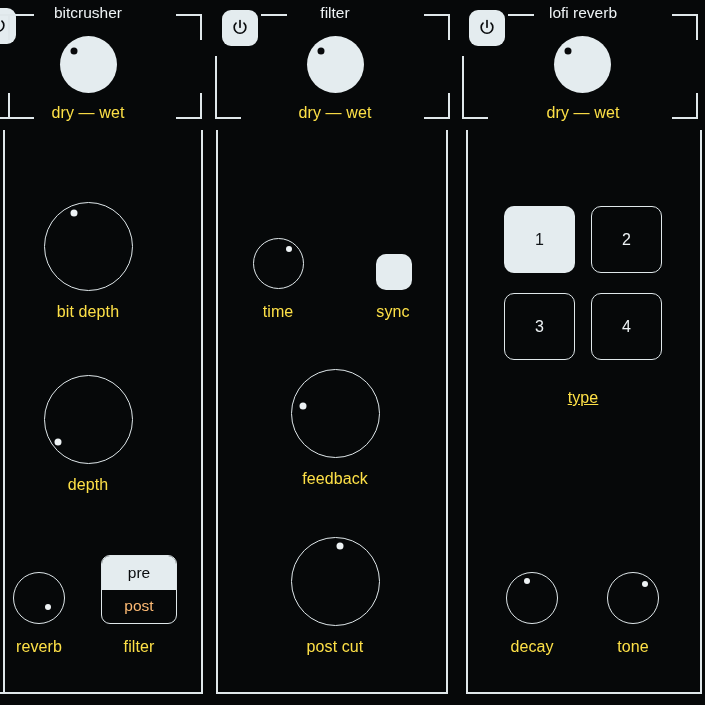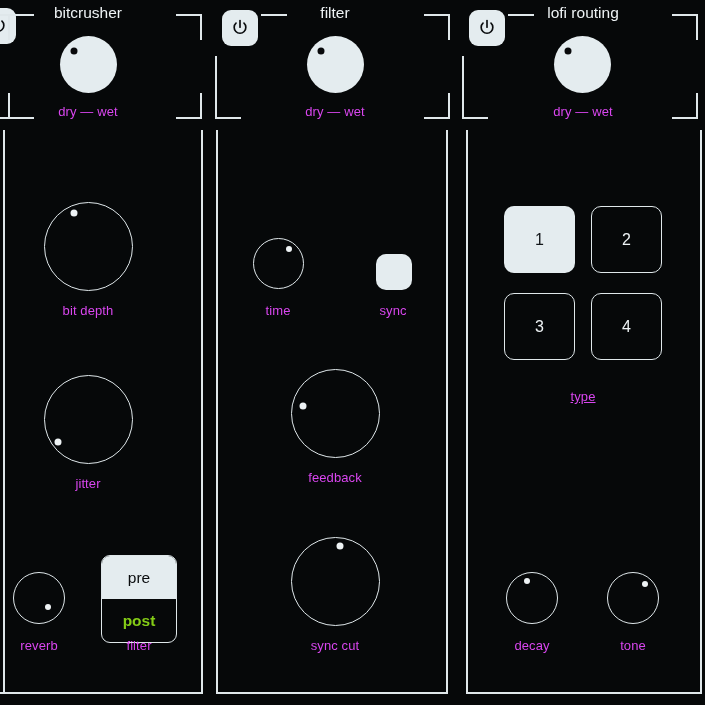--- a/index.html
+++ b/index.html
@@ -11,22 +11,22 @@
   }
   #stage {
     position: relative;
     width: 705px; height: 705px;
     background: #060809;
   }
 
   
   .lbl {
     position: absolute;
-    color: #d946ef;
-    font-size: 13px;
+    color: #fde047;
+    font-size: 16px;
     letter-spacing: .1px;
     white-space: nowrap;
     text-align: center;
     transform: translateX(-50%);
   }
   .title {
     position: absolute;
     color: #eef3f5;
     font-size: 15.5px;
     white-space: nowrap;
@@ -81,21 +81,21 @@
     border-radius: 9px;
     overflow: hidden;
     display: flex; flex-direction: column;
   }
   .seg > div {
     flex: 1;
     display: flex; align-items: center; justify-content: center;
     font-size: 15.5px;
   }
   .seg .on  { background: #e4ecef; color: #0a0c0e; }
-  .seg .off { background: transparent; color: #84cc16; font-weight: bold; }
+  .seg .off { background: transparent; color: #fdba74; }
 
   
   .tbtn {
     position: absolute;
     border-radius: 10px;
     display: flex; align-items: center; justify-content: center;
     font-size: 16px;
   }
   .tbtn.on  { background: #e4ecef; color: #13171a; }
   .tbtn.off { border: 1.6px solid #dfe7ea; color: #eef3f5; }
@@ -144,28 +144,28 @@
   </div>
 
   <div class="knob outline" style="left:44px; top:202px; width:89px; height:89px;">
     <div class="dot" style="left:33%; top:12%; width:7px; height:7px;"></div>
   </div>
   <div class="lbl" style="left:88px; top:303px;">bit depth</div>
 
   <div class="knob outline" style="left:44px; top:375px; width:89px; height:89px;">
     <div class="dot" style="left:15%; top:76%; width:7px; height:7px;"></div>
   </div>
-  <div class="lbl" style="left:88px; top:476px;">jitter</div>
+  <div class="lbl" style="left:88px; top:476px;">depth</div>
 
   <div class="knob outline" style="left:13px; top:572px; width:52px; height:52px;">
     <div class="dot" style="left:68%; top:68%; width:6px; height:6px;"></div>
   </div>
   <div class="lbl" style="left:39px; top:638px;">reverb</div>
 
-  <div class="seg" style="left:101px; top:555px; width:76px; height:88px;">
+  <div class="seg" style="left:101px; top:555px; width:76px; height:69px;">
     <div class="on">pre</div>
     <div class="off">post</div>
   </div>
   <div class="lbl" style="left:139px; top:638px;">filter</div>
 
   <div class="power" style="left:222px; top:10px;">
     <svg width="20" height="20" viewBox="0 0 24 24" fill="none" stroke="#0a0c0e" stroke-width="2" stroke-linecap="round">
       <path d="M12 3 L12 11"></path>
       <path d="M7.2 6.2 A7 7 0 1 0 16.8 6.2"></path>
     </svg>
@@ -200,38 +200,38 @@
   <div class="lbl" style="left:393px; top:303px;">sync</div>
 
   <div class="knob outline" style="left:291px; top:369px; width:89px; height:89px;">
     <div class="dot" style="left:13%; top:41%; width:7px; height:7px;"></div>
   </div>
   <div class="lbl" style="left:335px; top:470px;">feedback</div>
 
   <div class="knob outline" style="left:291px; top:537px; width:89px; height:89px;">
     <div class="dot" style="left:55%; top:9%; width:7px; height:7px;"></div>
   </div>
-  <div class="lbl" style="left:335px; top:638px;">sync cut</div>
+  <div class="lbl" style="left:335px; top:638px;">post cut</div>
 
   <div class="power" style="left:469px; top:10px;">
     <svg width="20" height="20" viewBox="0 0 24 24" fill="none" stroke="#0a0c0e" stroke-width="2" stroke-linecap="round">
       <path d="M12 3 L12 11"></path>
       <path d="M7.2 6.2 A7 7 0 1 0 16.8 6.2"></path>
     </svg>
   </div>
   <div class="headbox" style="left:462px; top:14px; width:236px; height:105px;">
     <div class="edge h" style="left:46px; top:0; width:26px;"></div>
     <div class="edge h" style="right:0; top:0; width:26px;"></div>
     <div class="edge v" style="right:0; top:0; height:26px;"></div>
     <div class="edge h" style="left:0; bottom:0; width:26px;"></div>
     <div class="edge h" style="right:0; bottom:0; width:26px;"></div>
     <div class="edge v" style="left:0; bottom:0; height:63px;"></div>
     <div class="edge v" style="right:0; bottom:0; height:26px;"></div>
   </div>
-  <div class="title" style="left:583px; top:4px;">lofi routing</div>
+  <div class="title" style="left:583px; top:4px;">lofi reverb</div>
   <div class="knob filled" style="left:554px; top:36px; width:57px; height:57px;">
     <div class="dot" style="left:24%; top:27%; width:7px; height:7px;"></div>
   </div>
   <div class="lbl" style="left:583px; top:104px;">dry — wet</div>
 
   <div class="panelbox" style="left:466px; top:130px; width:236px; height:564px;">
     <div class="edge v" style="left:0; top:0; bottom:0;"></div>
     <div class="edge v" style="right:0; top:0; bottom:0;"></div>
     <div class="edge h" style="left:0; right:0; bottom:0;"></div>
   </div>

